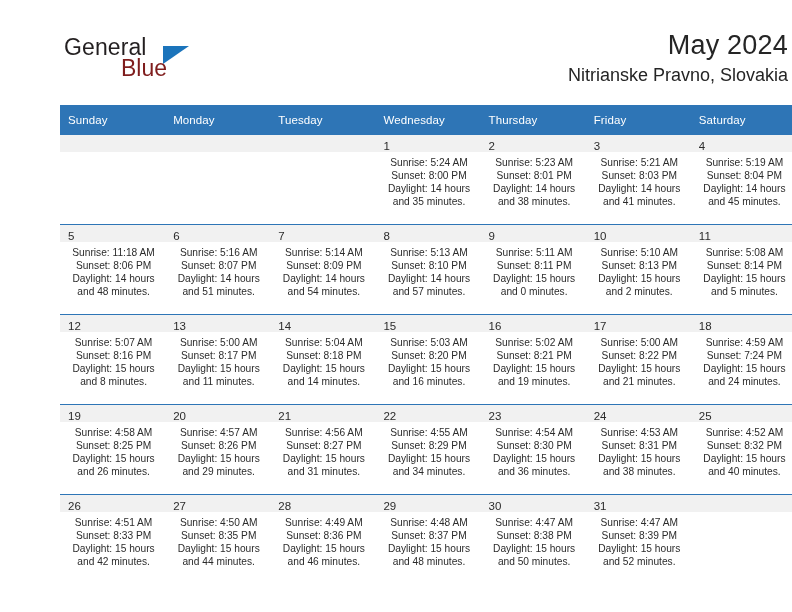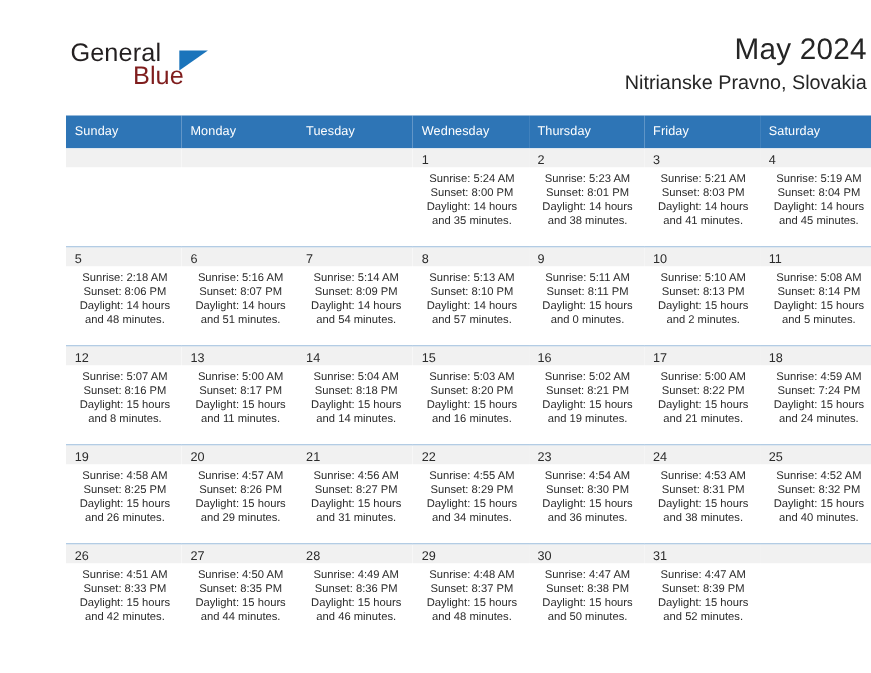--- a/index.html
+++ b/index.html
@@ -235,21 +235,21 @@
                 <div class="daylight-line">Daylight: 14 hours and 45 minutes.</div>
               </div>
             </div>
           </td>
         </tr>
         <tr>
           <td>
             <div class="daycell">
               <div class="daynum-band"><span class="daynum">5</span></div>
               <div class="dayinfo">
-                <div>Sunrise: 2:18 AM</div>
+                <div>Sunrise: 11:18 AM</div>
                 <div>Sunset: 8:06 PM</div>
                 <div class="daylight-line">Daylight: 14 hours and 48 minutes.</div>
               </div>
             </div>
           </td>
           <td>
             <div class="daycell">
               <div class="daynum-band"><span class="daynum">6</span></div>
               <div class="dayinfo">
                 <div>Sunrise: 5:16 AM</div>

